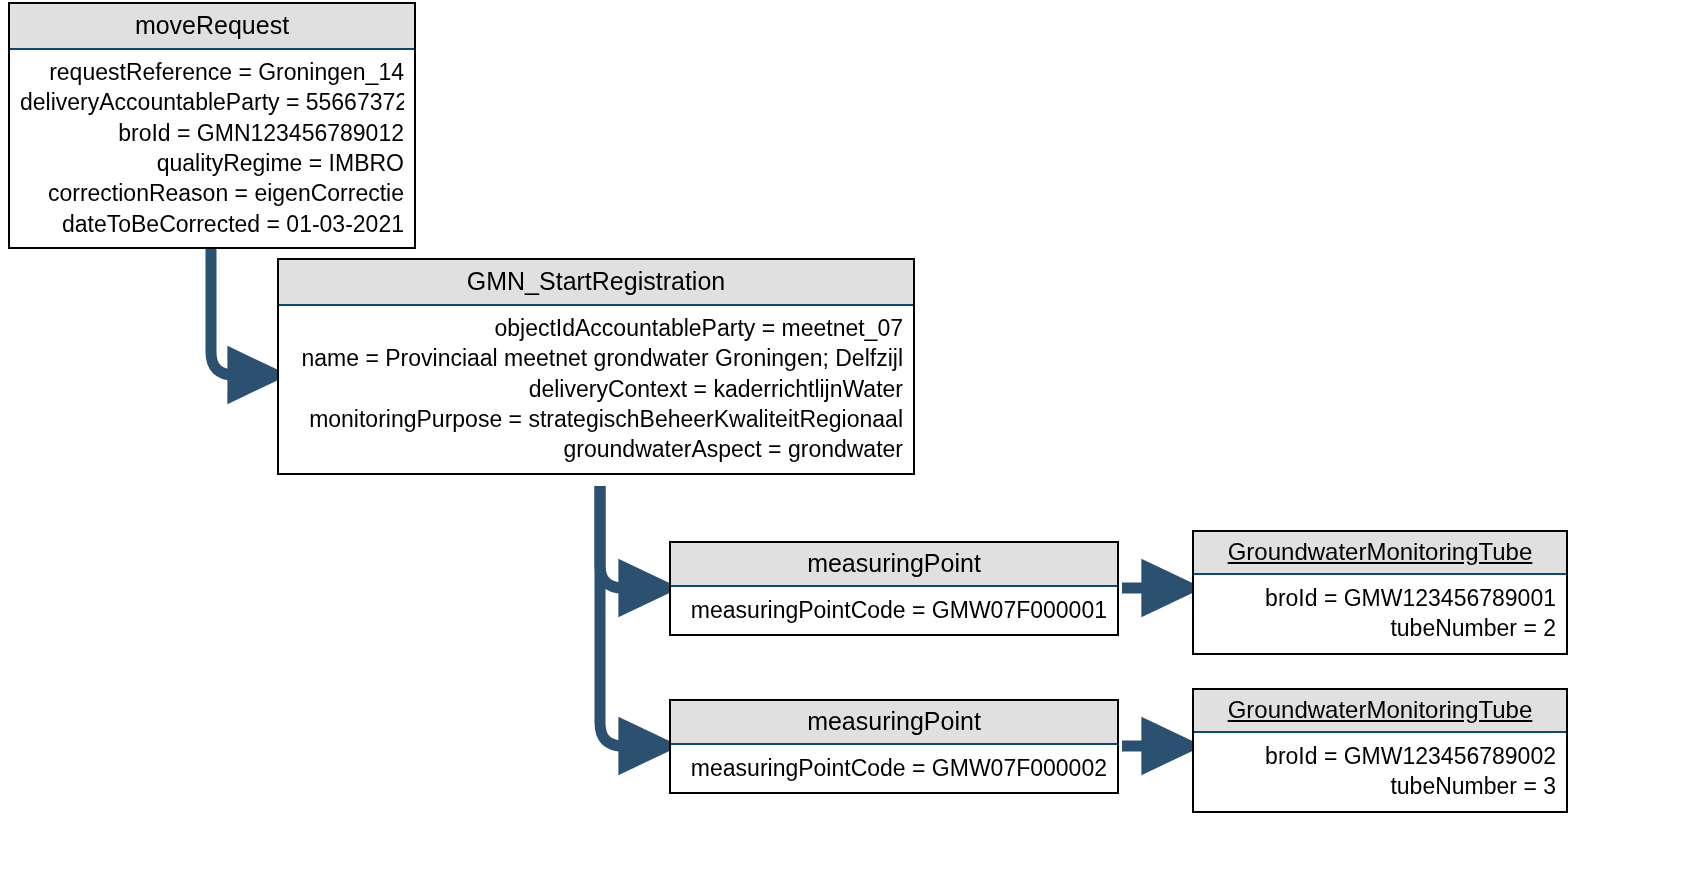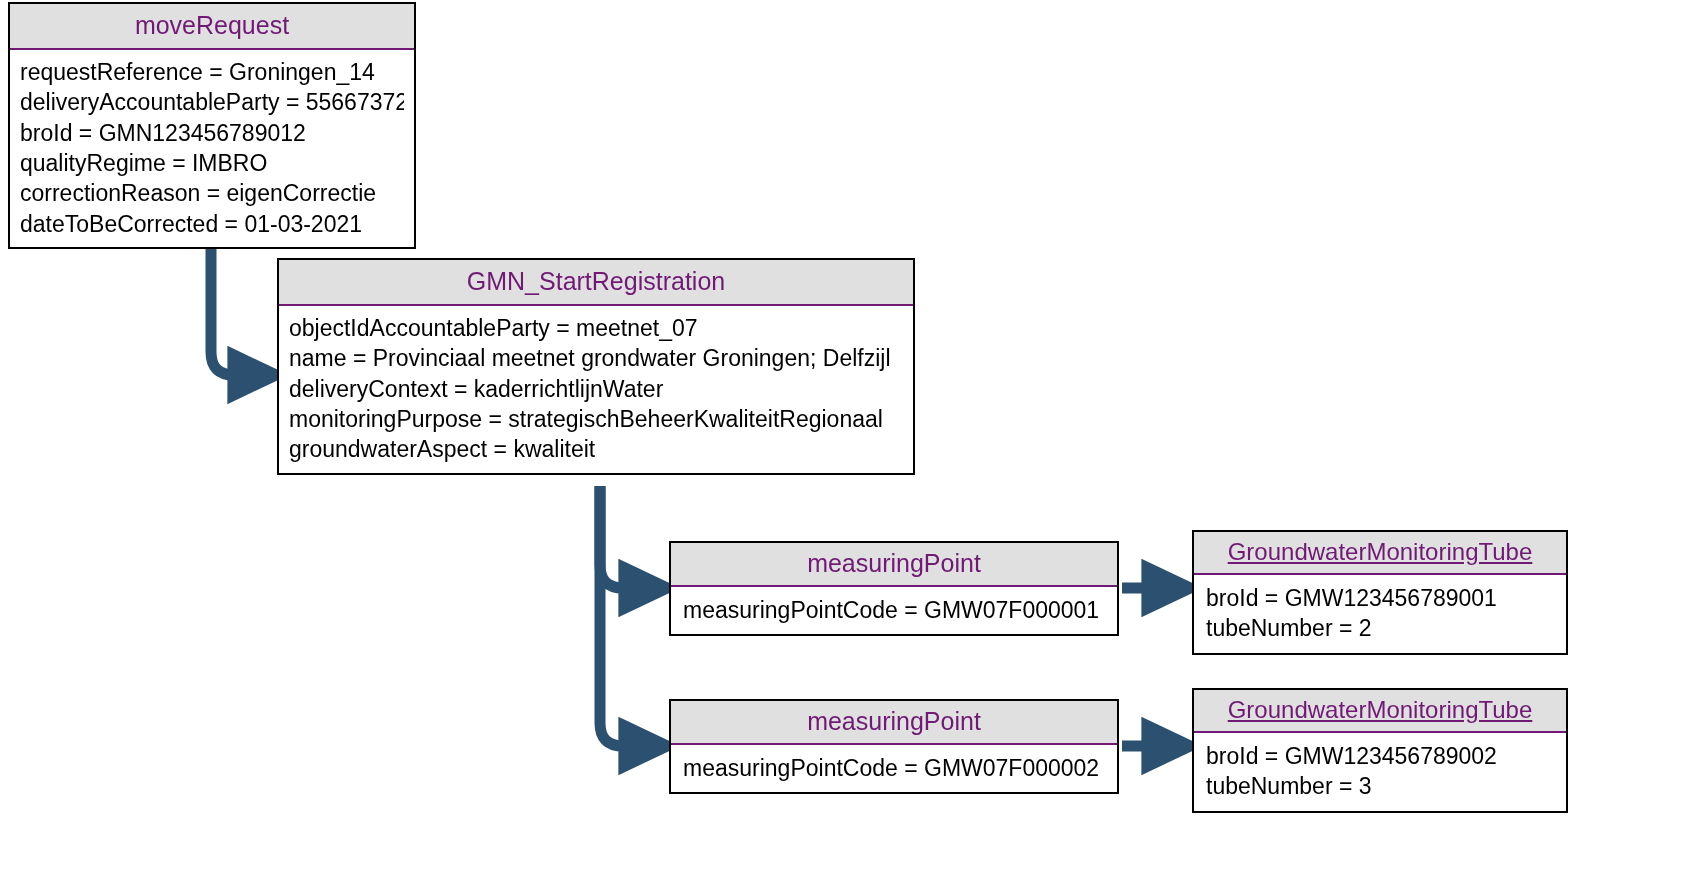--- a/index.html
+++ b/index.html
@@ -28,33 +28,34 @@
   .node {
     position: absolute;
     box-sizing: border-box;
     border: 2px solid #000000;
     background: #ffffff;
     z-index: 2;
   }
   .node-header {
     box-sizing: border-box;
     background: #e0e0e0;
-    border-bottom: 2px solid #701a75;
+    border-bottom: 2px solid #0c4a6e;
     text-align: center;
     font-size: 25px;
-    color: #701a75;
+    color: #000000;
     line-height: 1.0;
     padding: 9px 6px 10px 6px;
     white-space: nowrap;
     overflow: hidden;
   }
   .node-body {
     box-sizing: border-box;
     padding: 7px 10px 8px 10px;
     background: #ffffff;
+    text-align: right;
   }
   .attr {
     font-size: 23px;
     color: #000000;
     line-height: 1.32;
     white-space: nowrap;
     overflow: hidden;
   }
   .node-body.compact {
     padding: 8px 10px 9px 12px;
@@ -114,21 +115,21 @@
     </div>
   </div>
 
   <div class="node" id="node-gmnStart">
     <div class="node-header">GMN_StartRegistration</div>
     <div class="node-body">
       <div class="attr">objectIdAccountableParty = meetnet_07</div>
       <div class="attr">name = Provinciaal meetnet grondwater Groningen; Delfzijl</div>
       <div class="attr">deliveryContext = kaderrichtlijnWater</div>
       <div class="attr">monitoringPurpose = strategischBeheerKwaliteitRegionaal</div>
-      <div class="attr">groundwaterAspect = kwaliteit</div>
+      <div class="attr">groundwaterAspect = grondwater</div>
     </div>
   </div>
 
   <div class="node" id="node-mp1">
     <div class="node-header">measuringPoint</div>
     <div class="node-body compact">
       <div class="attr">measuringPointCode = GMW07F000001</div>
     </div>
   </div>
 

